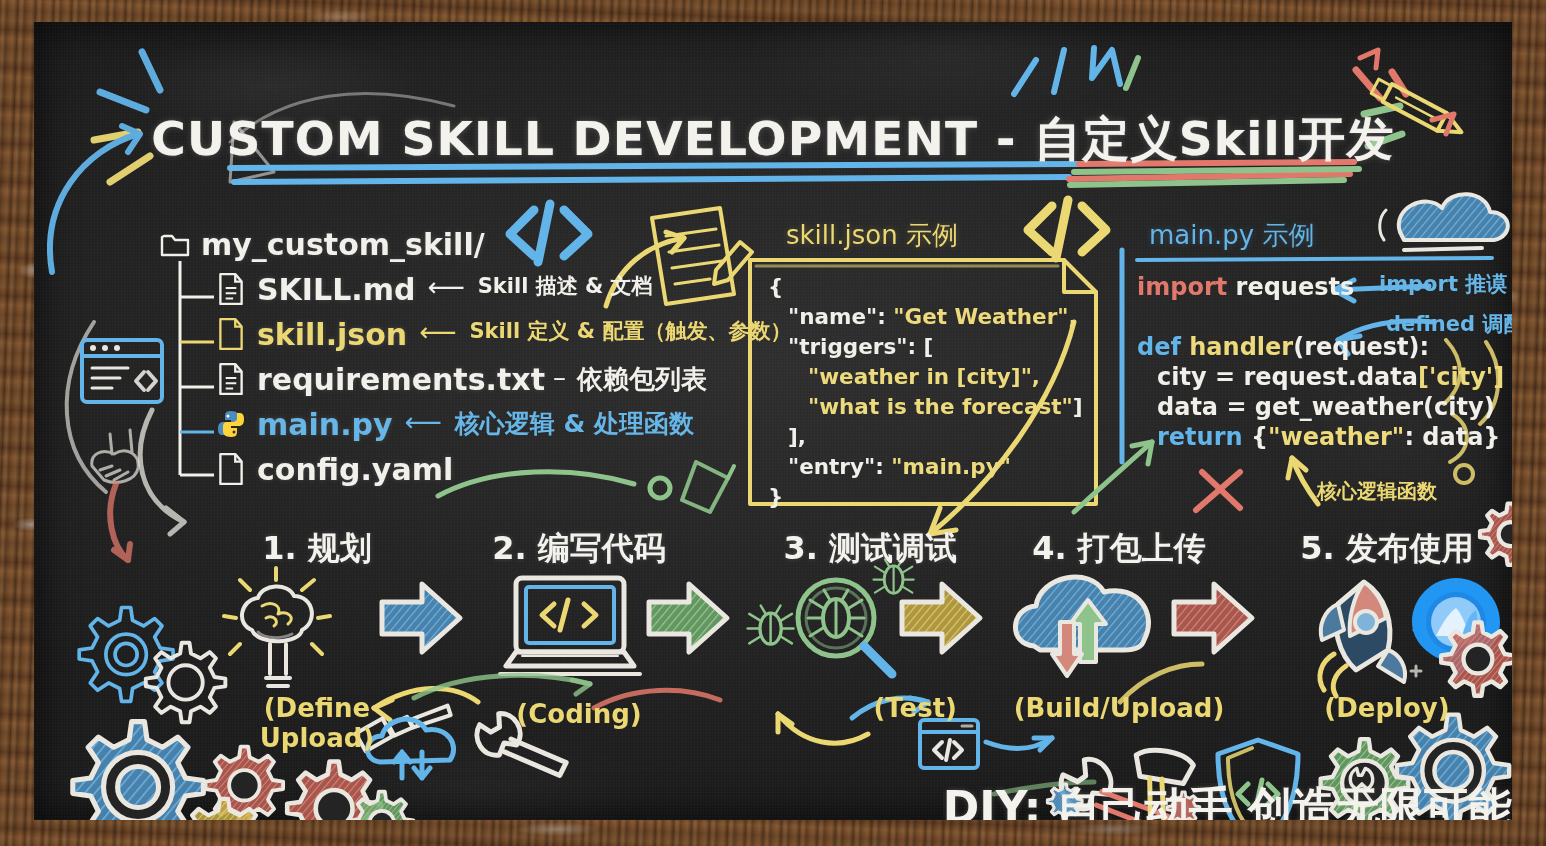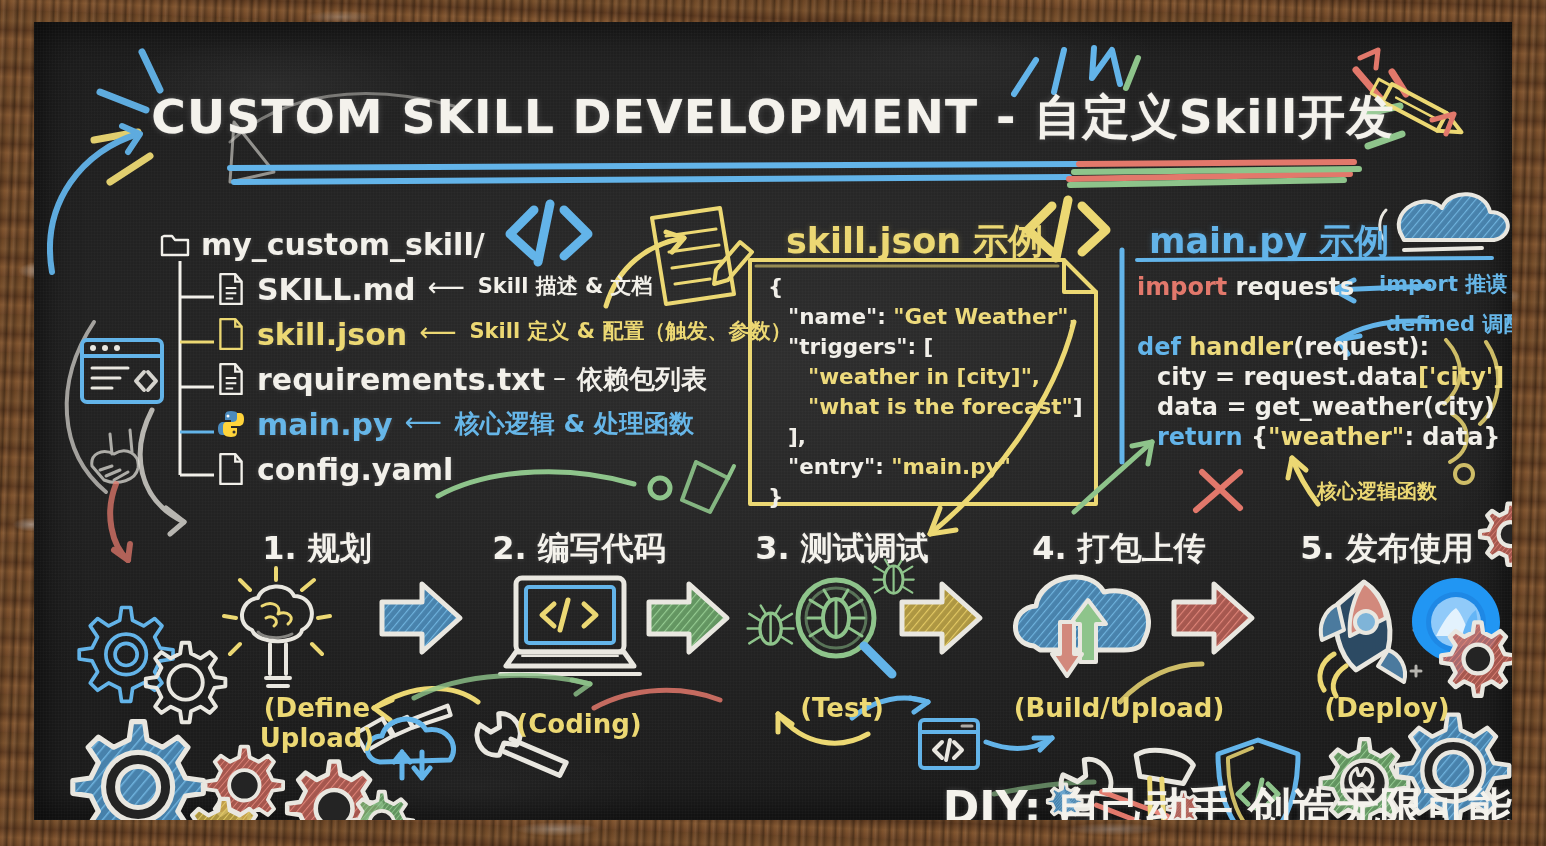--- a/index.html
+++ b/index.html
@@ -55,40 +55,40 @@
       repeating-linear-gradient(90deg, rgba(255,255,255,.014) 0 1px, transparent 1px 3px);
   }
   svg.deco { position:absolute; inset:0; width:100%; height:100%; overflow:visible; }
 
   .chalk { font-family: "DejaVu Sans", sans-serif; }
 
   
   .abs { position:absolute; white-space: nowrap; }
 
   #title {
-    left:0; right:0; top:64px; text-align:center;
+    left:0; right:0; top:86px; text-align:center;
     font-size:47px; font-weight:700; color:#f4f2ec;
     letter-spacing:1.2px;
     text-shadow: 0 0 1px rgba(255,255,255,.55), 0 0 7px rgba(255,255,255,.18);
   }
 
   
   #tree { left:126px; top:205px; }
   .tree-row { display:flex; height:45px; position:relative; }
   .tree-name { font-size:30px; font-weight:700; text-shadow:0 0 5px rgba(255,255,255,.15); }
   .tree-desc { font-size:21px; font-weight:700; margin-left:6px; }
   .w  { color:#f2f0ea; }
   .ylw{ color:#ecd873; }
   .blu{ color:#66b6e8; }
   .arr { font-size:26px; margin:0 10px 0 12px; letter-spacing:-3px; }
 
   .ico { width:30px; height:34px; margin-right:11px; flex:0 0 auto; }
 
   
-  .panel-title { font-size:35px; font-weight:700; }
+  .panel-title { font-size:26px; font-weight:400; }
   #json-title { left:752px; top:196px; color:#ecd873; text-shadow:0 0 6px rgba(236,216,115,.25); }
   #py-title   { left:1115px; top:196px; color:#63b4e9; text-shadow:0 0 6px rgba(99,180,233,.25); }
 
   #json-code { left:734px; top:250px; font-size:21.5px; line-height:30px; font-weight:700;
                font-family:"DejaVu Sans", sans-serif; }
   #py-code   { left:1103px; top:250px; font-size:24px; line-height:30px; font-weight:700;
                font-family:"DejaVu Sans", sans-serif; }
   .cw{color:#f1efe9;} .cy{color:#edda7c;} .cb{color:#63b4e9;} .cr{color:#e2786b;}
   .ind1{padding-left:20px;} .ind2{padding-left:40px;}
 
@@ -583,23 +583,23 @@
 
   <div id="steps">
     <div class="step" style="left:168px; width:230px;">
       <div class="step-title">1. 规划</div>
       <div class="step-icon"></div>
       <div class="step-sub" style="margin-top:28px;">(Define Upload)</div>
     </div>
     <div class="step" style="left:430px; width:230px;">
       <div class="step-title">2. 编写代码</div>
       <div class="step-icon"></div>
-      <div class="step-sub" style="margin-top:44px;">(Coding)</div>
-    </div>
-    <div class="step" style="left:693px; width:230px;">
+      <div class="step-sub" style="margin-top:34px;">(Coding)</div>
+    </div>
+    <div class="step" style="left:693px; width:230px;text-align:right;">
       <div class="step-title">3. 测试调试</div>
       <div class="step-icon"></div>
       <div class="step-sub" style="margin-top:28px;">(Test)</div>
     </div>
     <div class="step" style="left:960px; width:250px;">
       <div class="step-title">4. 打包上传</div>
       <div class="step-icon"></div>
       <div class="step-sub" style="margin-top:28px;">(Build/Upload)</div>
     </div>
     <div class="step" style="left:1238px; width:230px;">

